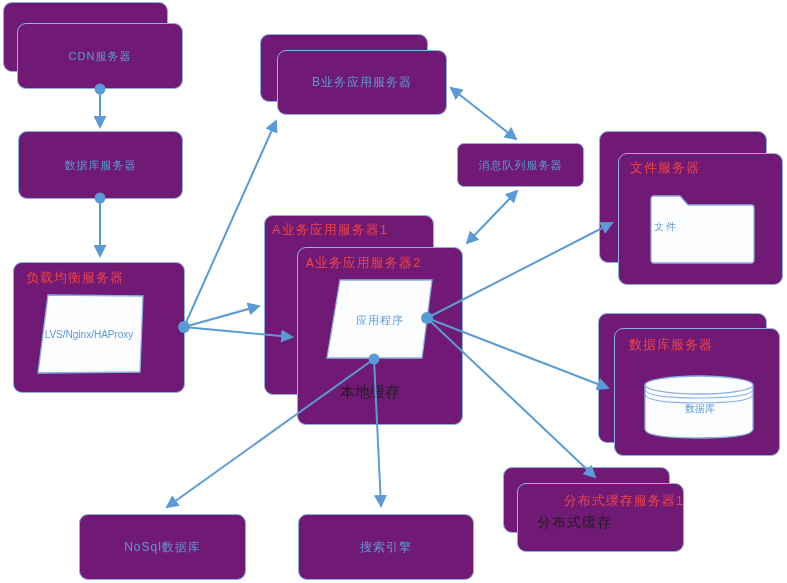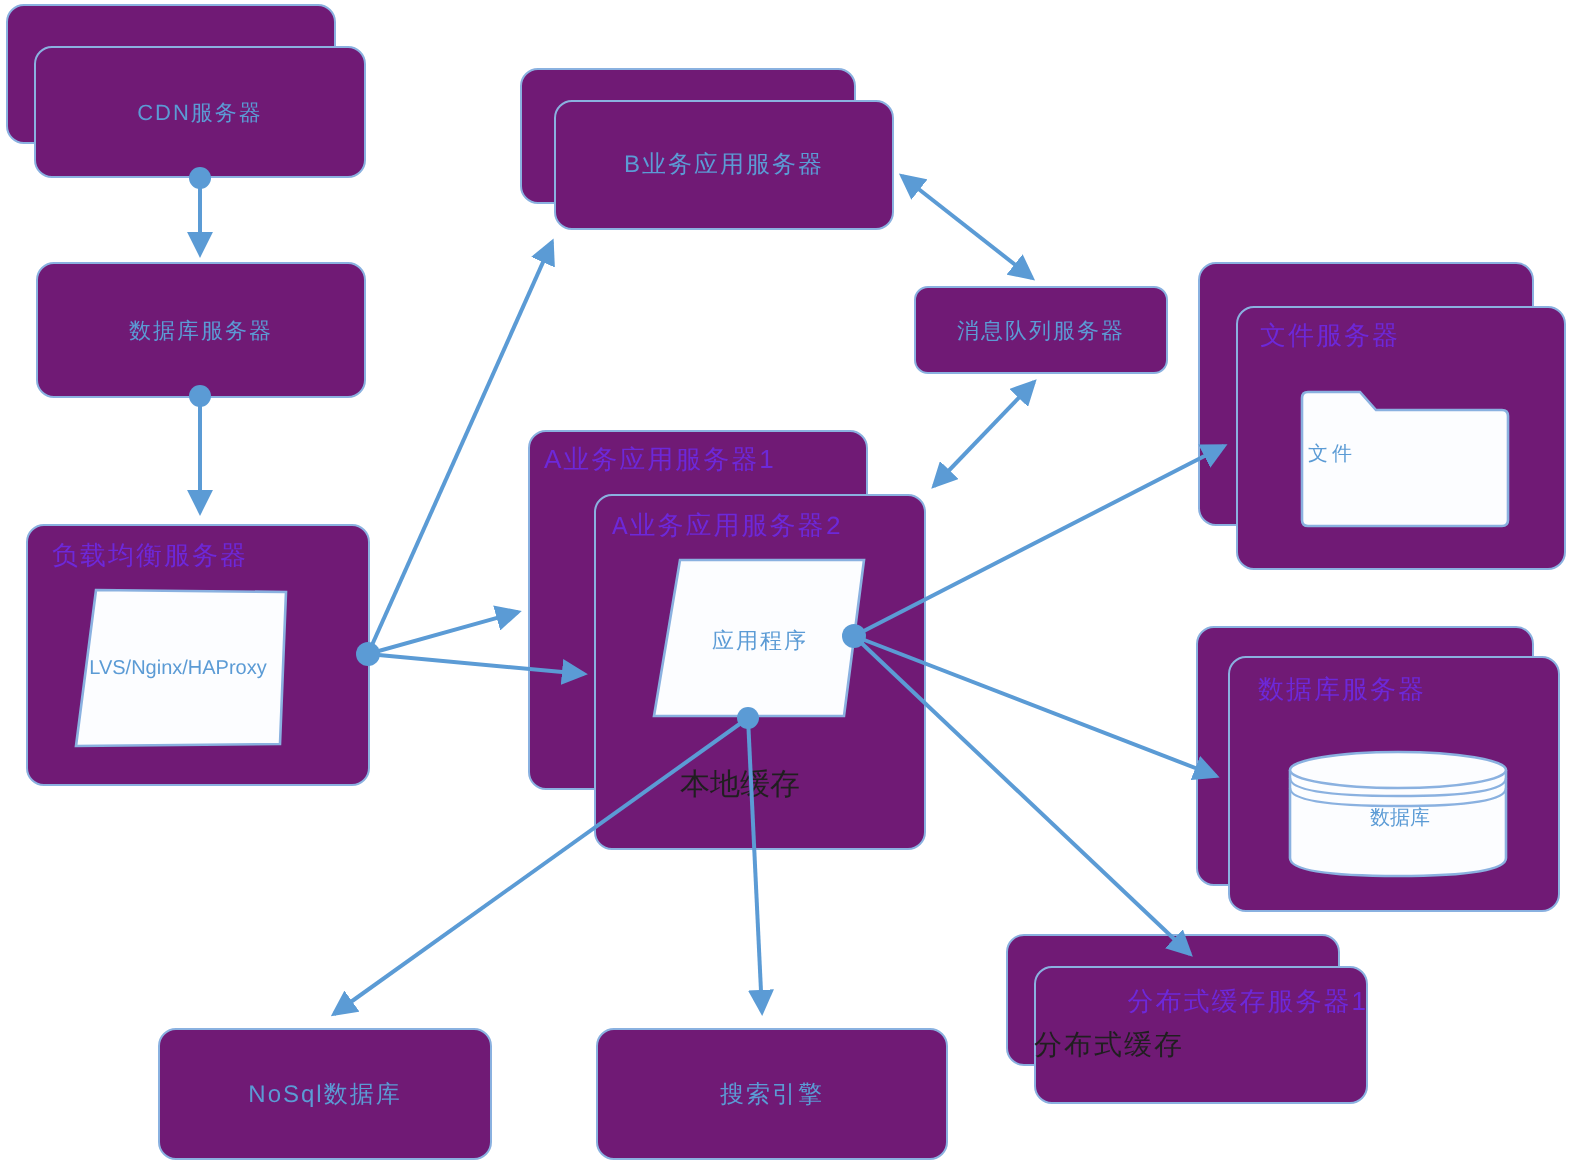--- a/index.html
+++ b/index.html
@@ -9,21 +9,21 @@
   }
   .node{
     position:absolute;box-sizing:border-box;
     background:#701a75;border:1.4px solid #8ab1e0;border-radius:9px;
   }
   .node.flexc{display:flex;align-items:center;justify-content:center;}
   .blue-label{
     color:#5b9bd5;font-size:11px;letter-spacing:1px;white-space:nowrap;
   }
   .title{
-    position:absolute;color:#6d28d9;font-size:13px;letter-spacing:1px;white-space:nowrap;z-index:3;
+    position:absolute;color:#ef4444;font-size:13px;letter-spacing:1px;white-space:nowrap;z-index:3;
   }
   .dark-note{
     position:absolute;color:#1f1f1f;z-index:3;white-space:nowrap;
   }
   .shape-svg{position:absolute;z-index:2;overflow:visible;}
   #connectors{position:absolute;left:0;top:0;z-index:4;pointer-events:none;}
   .shape-label{position:absolute;z-index:3;color:#5b9bd5;text-align:center;white-space:nowrap;}
 </style>
 </head>
 <body>
@@ -81,21 +81,21 @@
   <svg class="shape-svg" style="left:644px;top:373px;" width="112" height="70">
     <path d="M1,12 L1,56 q0,9 54,9 q54,0 54,-9 L109,12" fill="#fcfdff" stroke="#8ab1e0" stroke-width="1.3"></path>
     <ellipse cx="55" cy="12" rx="54" ry="9" fill="#fcfdff" stroke="#8ab1e0" stroke-width="1.3"></ellipse>
     <path d="M1,16 q0,9 54,9 q54,0 54,-9" fill="none" stroke="#8ab1e0" stroke-width="1.2"></path>
     <path d="M1,21 q0,9 54,9 q54,0 54,-9" fill="none" stroke="#8ab1e0" stroke-width="1.2"></path>
   </svg>
   <div class="shape-label" style="left:658px;top:402px;width:84px;font-size:10px;">数据库</div>
 
   <div class="node" style="left:517px;top:483px;width:167px;height:69px;"></div>
   <div class="title" style="left:517px;top:492px;width:167px;text-align:right;">分布式缓存服务器1</div>
-  <div class="dark-note" style="left:517px;top:514px;width:167px;font-size:14px;letter-spacing:1px;">分布式缓存</div>
+  <div class="dark-note" style="left:517px;top:514px;width:167px;font-size:14px;letter-spacing:1px;padding-left:20px;">分布式缓存</div>
 
   <div class="node flexc" style="left:79px;top:514px;width:167px;height:66px;">
     <span class="blue-label" style="font-size:12px;">NoSql数据库</span>
   </div>
   <div class="node flexc" style="left:298px;top:514px;width:176px;height:66px;">
     <span class="blue-label" style="font-size:12px;">搜索引擎</span>
   </div>
 
   <svg id="connectors" width="787" height="583" viewBox="0 0 787 583">
     <defs>

